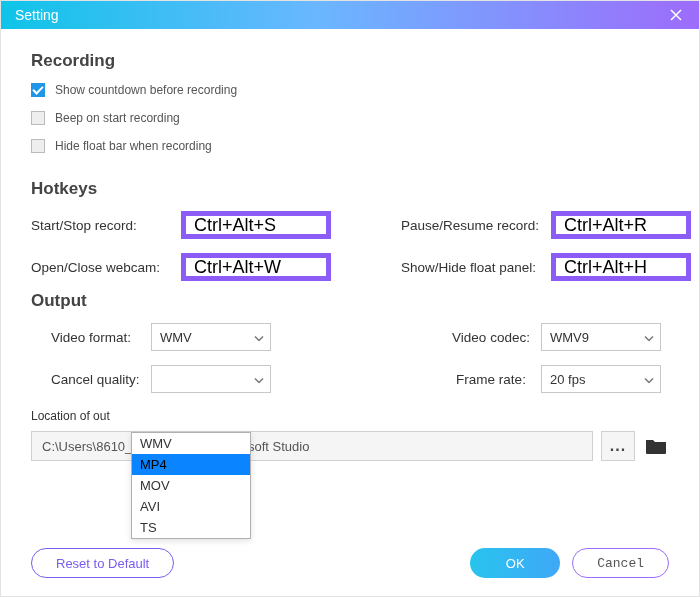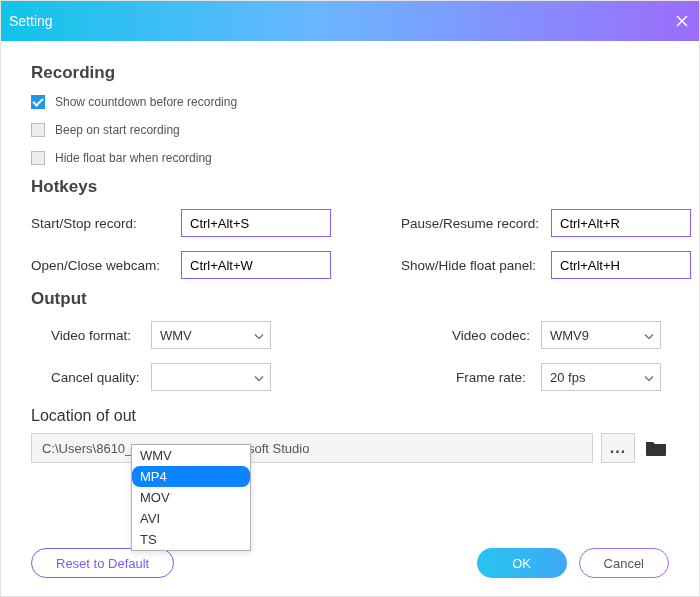--- a/index.html
+++ b/index.html
@@ -2,62 +2,62 @@
 <html><head>
 <meta charset="utf-8">
 <style>
   * { box-sizing: border-box; margin: 0; padding: 0; font-family: "Segoe UI", Arial, sans-serif; }
   body { background: #f0f0f0; width: 700px; height: 597px; overflow: hidden; }
   .window {
     width: 700px; height: 597px; background: #fff; border: 1px solid #e3e3e3;
     display: flex; flex-direction: column; position: relative;
   }
   .titlebar {
-    height: 40px; background: linear-gradient(90deg, #0fc4e8 0%, #6ab7ff 45%, #9d6cfb 100%);
-    display: flex; align-items: center; padding: 0 8px; color: #fff; gap: 28px;
+    height: 28px; background: linear-gradient(90deg, #0fc4e8 0%, #6ab7ff 45%, #9d6cfb 100%);
+    display: flex; align-items: center; padding: 0 14px; color: #fff; gap: 28px;
   }
   .titlebar .title { font-size: 14px; flex: 1; }
   .titlebar .close { width: 18px; height: 18px; display: flex; align-items: center; justify-content: center; cursor: pointer; }
   .titlebar .close svg { stroke: #fff; stroke-width: 1.5; }
   .content { padding: 22px 30px 12px 30px; flex: 1; color: #333; position: relative; }
   .section-title { font-size: 17px; color: #444; margin-bottom: 12px; font-weight: 700; }
   .chk-row { display: flex; align-items: center; gap: 10px; margin-bottom: 14px; font-size: 12px; color: #555; }
   .chk { width: 14px; height: 14px; border: 1px solid #bbb; background: #eee; display: inline-block; }
   .chk.checked { background: #1f97e6; border-color: #1f97e6; position: relative; }
   .chk.checked::after { content: ""; position: absolute; left: 3px; top: 0px; width: 4px; height: 8px; border: solid #fff; border-width: 0 2px 2px 0; transform: rotate(45deg); }
   .hotkeys-grid { display: grid; grid-template-columns: 150px 150px 70px 150px 140px; row-gap: 14px; align-items: center; font-size: 13.5px; color: #333; }
   .hk-label { color: #333; }
-  .hk-input { height: 28px; border: 1px solid #8b5cf6; padding: 0 8px; font-size: 13px; background: #fff; }
+  .hk-input { height: 28px; border: 5px solid #8b5cf6; padding: 0 8px; font-size: 18px; background: #fff; }
   .hk-r-label { text-align: left; white-space: nowrap; }
   .output-grid { display: grid; grid-template-columns: 100px 120px 180px 90px 120px; row-gap: 14px; align-items: center; font-size: 13.5px; margin-left: 20px; }
   .out-label { color: #333; }
   .out-r-label { text-align: center; padding-right: 10px; white-space: nowrap; }
   .select-box { height: 28px; border: 1px solid #c8c8c8; background: #fff; display: flex; align-items: center; padding: 0 8px; position: relative; cursor: pointer; font-size: 13px; }
   .select-box .chev { position: absolute; right: 6px; top: 50%; transform: translateY(-50%); }
   .select-box .chev svg { stroke: #777; stroke-width: 1.5; fill: none; }
-  .loc-label { font-size: 16px; color: #333; margin-top: 16px; margin-bottom: 8px; }
+  .loc-label { font-size: 12px; color: #333; margin-top: 16px; margin-bottom: 8px; }
   .path-row { display: flex; align-items: center; gap: 8px; }
   .path-input { flex: 1; height: 30px; border: 1px solid #d0d0d0; background: #f5f5f5; padding: 0 10px; font-size: 13px; color: #555; }
   .path-btn { width: 34px; height: 30px; border: 1px solid #d0d0d0; background: #f5f5f5; display: flex; align-items: center; justify-content: center; cursor: pointer; font-weight: bold; color: #444; letter-spacing: 1px; }
   .folder-icon { width: 26px; height: 26px; display: flex; align-items: center; justify-content: center; cursor: pointer; }
   .folder-icon svg { fill: #333; }
   .footer { display: flex; align-items: center; padding: 12px 30px 18px 30px; gap: 12px; }
   .btn { height: 30px; border-radius: 15px; padding: 0 24px; font-size: 13px; cursor: pointer; display: inline-flex; align-items: center; justify-content: center; border: 1.5px solid; background: #fff; }
   .btn-reset { border-color: #7b5cf0; color: #7b5cf0; }
   .spacer { flex: 1; }
   .btn-ok { background: linear-gradient(90deg, #28c4ee, #3fa8f7); border: none; color: #fff; min-width: 90px; }
-  .btn-cancel { border-color: #9d6cfb; color: #555; min-width: 90px; }
+  .btn-cancel { border-color: #9d6cfb; color: #555; min-width: 90px; font-family: Liberation Mono, monospace; }
   
   .dropdown {
     position: absolute; left: 130px; top: 403px; width: 120px;
     background: #fff; border: 1px solid #b0b0b0; z-index: 50;
     box-shadow: 0 2px 6px rgba(0,0,0,0.12); font-size: 13px;
   }
   .dropdown .opt { padding: 3px 8px; cursor: pointer; color: #333; }
-  .dropdown .opt.sel { background: #0a84ff; color: #ffffff; border-radius: 8px; }
+  .dropdown .opt.sel { background: #0a84ff; color: #000000; }
 </style>
 </head>
 <body>
 
 <div class="window">
 
   <div class="titlebar">
     <span class="title">Setting</span>
     <span class="close">
       <svg width="14" height="14" viewBox="0 0 14 14">
@@ -71,21 +71,21 @@
     <div class="section-title">Recording</div>
 
     <div class="chk-row">
       <span class="chk checked"></span>
       <span>Show countdown before recording</span>
     </div>
     <div class="chk-row">
       <span class="chk"></span>
       <span>Beep on start recording</span>
     </div>
-    <div class="chk-row" style="margin-bottom:12px;">
+    <div class="chk-row" style="margin-bottom:26px;">
       <span class="chk"></span>
       <span>Hide float bar when recording</span>
     </div>
 
     <div class="section-title">Hotkeys</div>
 
     <div class="hotkeys-grid" style="margin-bottom:10px;">
       <span class="hk-label">Start/Stop record:</span>
       <input class="hk-input" value="Ctrl+Alt+S" style="">
       <span></span>

